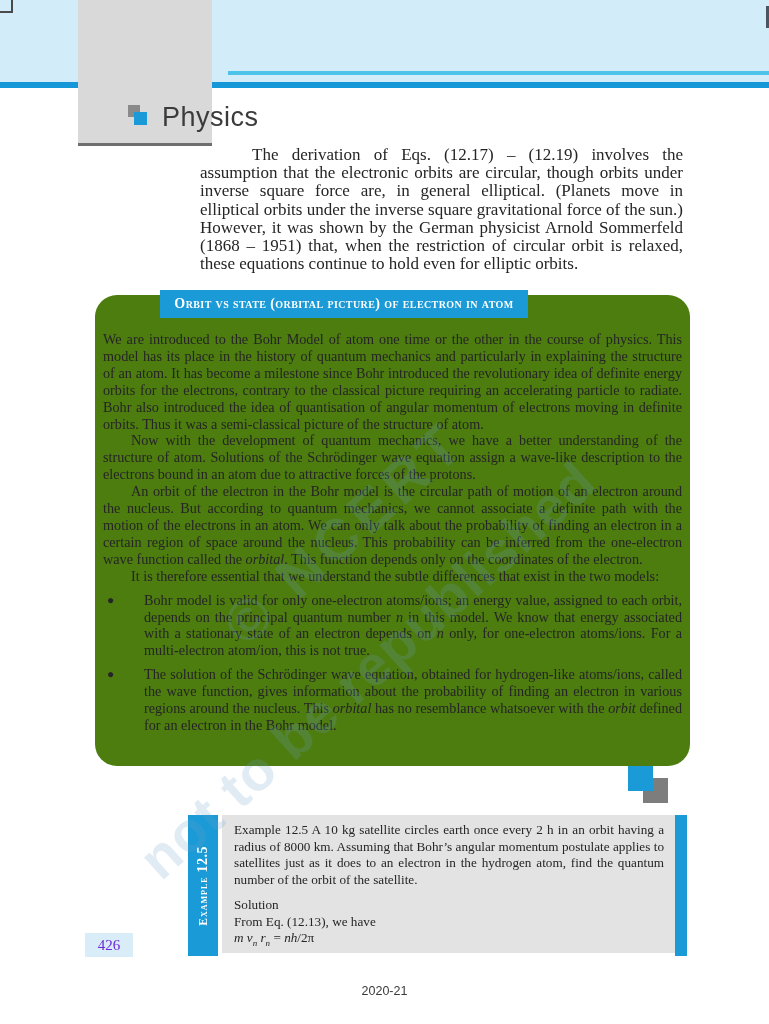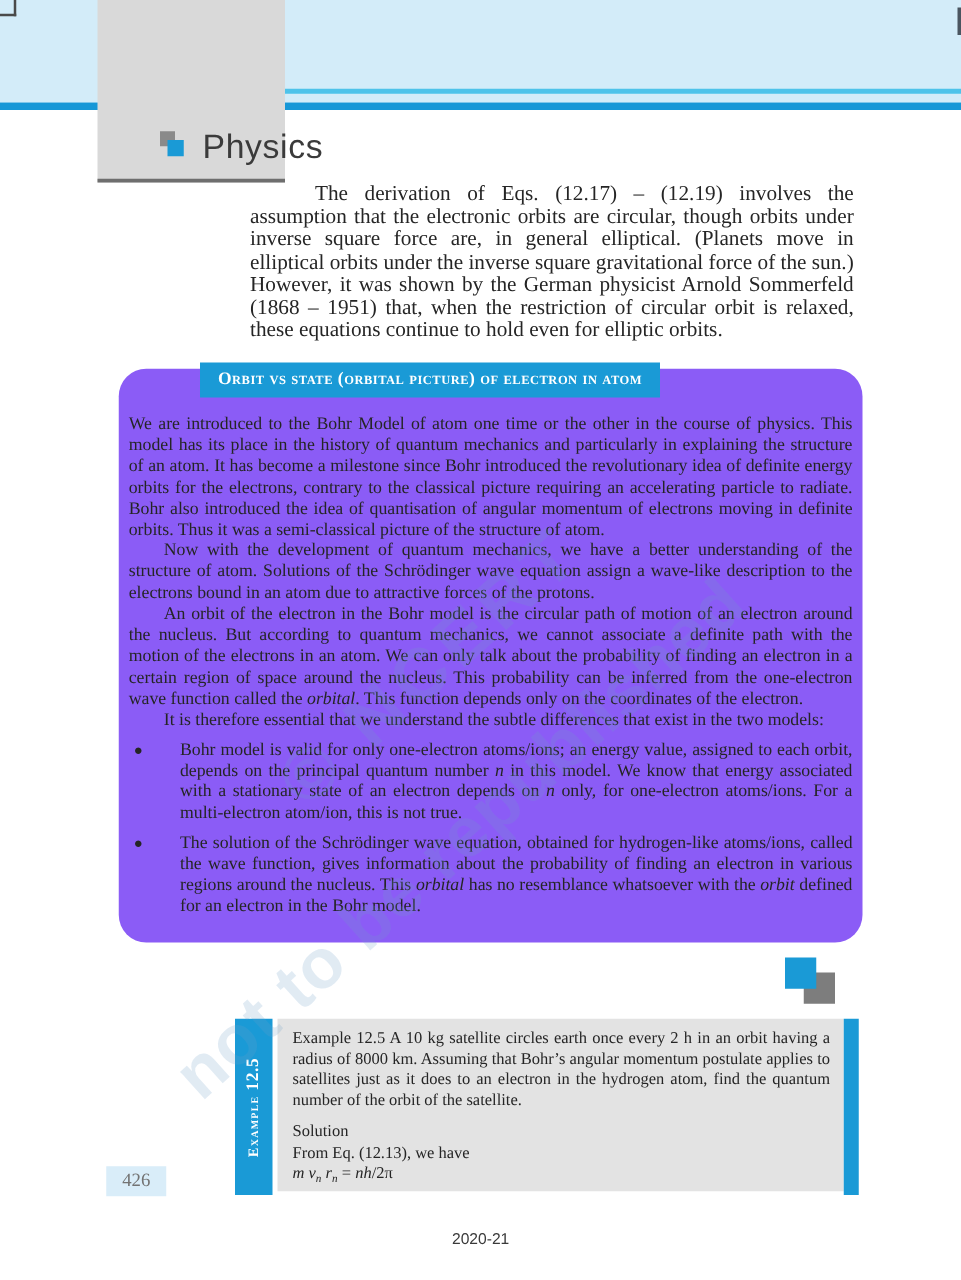--- a/index.html
+++ b/index.html
@@ -8,34 +8,34 @@
   .abs{position:absolute;}
 
   
   .top-band{left:0;top:0;width:769px;height:82px;background:#d3ecf9;}
   .cyan-stripe{left:228px;top:71px;width:541px;height:4px;background:#4ec3ea;}
   .blue-bar{left:0;top:82px;width:769px;height:6px;background:#1697d7;}
   .corner-mark{left:0;top:0;width:11px;height:11px;border-right:2px solid #4a4a4a;border-bottom:2px solid #4a4a4a;}
   .edge-sliver{left:766px;top:6px;width:3px;height:22px;background:#4a5560;}
 
   
-  .chapter-tab{left:78px;top:0;width:150px;height:143px;background:#d9d9d9;border-bottom:3px solid #6e6e6e;z-index:2;}
+  .chapter-tab{left:78px;top:0;width:134px;height:143px;background:#d9d9d9;border-bottom:3px solid #6e6e6e;z-index:2;}
   .sq{position:absolute;display:block;}
   .sq-gray{left:50px;top:105px;width:12px;height:12px;background:#8a8a8a;}
   .sq-blue{left:56px;top:112px;width:13px;height:13px;background:#1a9ad6;}
   .book-title{position:absolute;left:84px;top:102px;font-family:"Liberation Sans",sans-serif;
               font-size:27px;color:#3b3b3b;letter-spacing:0.5px;}
 
   
   .intro{left:200px;top:146px;width:483px;margin:0;text-align:justify;
          font-size:17px;line-height:18.2px;text-indent:52px;}
 
   
-  .info-box{left:95px;top:295px;width:579px;background:#8b5cf6;border-radius:22px;
-            padding:36px 8px 20px 8px;}
+  .info-box{left:95px;top:295px;width:579px;background:#4d7c0f;border-radius:22px;
+            padding:36px 8px 32px 8px;}
   .info-header{position:absolute;left:65px;top:-5px;width:368px;height:28px;background:#1a9ad6;
                display:flex;align-items:center;justify-content:center;}
   .info-header span{color:#ffffff;font-variant:small-caps;font-weight:bold;font-size:14px;letter-spacing:0.4px;}
   .info-text p{margin:0;text-align:justify;font-size:14.2px;line-height:16.9px;}
   .indent{text-indent:28px;}
   .bullet{display:flex;margin-top:7px;font-size:14.2px;line-height:16.9px;}
   .bullet .dot{flex:none;width:25px;padding-left:4px;font-size:12px;}
   .bullet .btext{flex:1;text-align:justify;margin-left:12px;}
   .it{font-style:italic;}
   .bd{font-weight:normal;}
@@ -54,21 +54,21 @@
   .ex-box{left:222px;top:815px;width:453px;height:138px;background:#e3e3e3;overflow:hidden;}
   .ex-right-bar{left:675px;top:815px;width:12px;height:141px;background:#1a9ad6;}
   .ex-content{position:absolute;left:12px;top:7px;width:430px;}
   .ex-content p{margin:0;font-size:13.2px;line-height:16.5px;}
   .ex-body{text-align:justify;}
   .ex-solution{margin-top:9px !important;font-weight:normal;}
 
   
   .page-num-box{left:85px;top:933px;width:48px;height:24px;background:#d9edf9;
                 display:flex;align-items:center;justify-content:center;}
-  .page-num-box span{font-size:15px;color:#737373;}
+  .page-num-box span{font-size:15px;color:#6d28d9;}
   .footer-year{left:0;top:984px;width:769px;text-align:center;
                font-family:"Liberation Sans",sans-serif;font-size:12.5px;color:#3a3a3a;}
 
   
   .wm{position:absolute;font-family:"Liberation Sans",sans-serif;font-weight:bold;color:#6f9fc8;
       opacity:0.20;transform-origin:left center;pointer-events:none;white-space:nowrap;z-index:9;}
   .wm1{left:232px;top:600px;font-size:58px;transform:rotate(-42deg);letter-spacing:6px;}
   .wm2{left:148px;top:835px;font-size:56px;transform:rotate(-42deg);letter-spacing:1px;}
 </style>
 </head>

